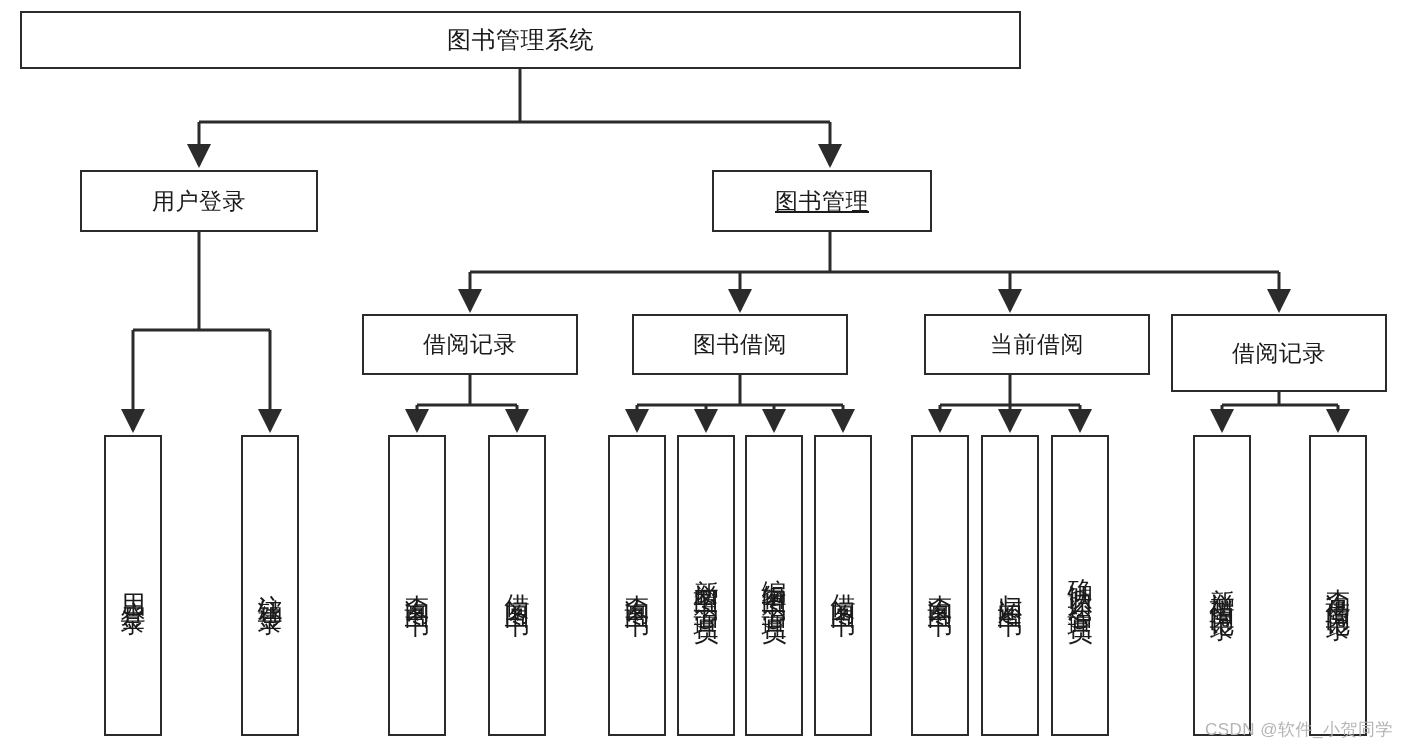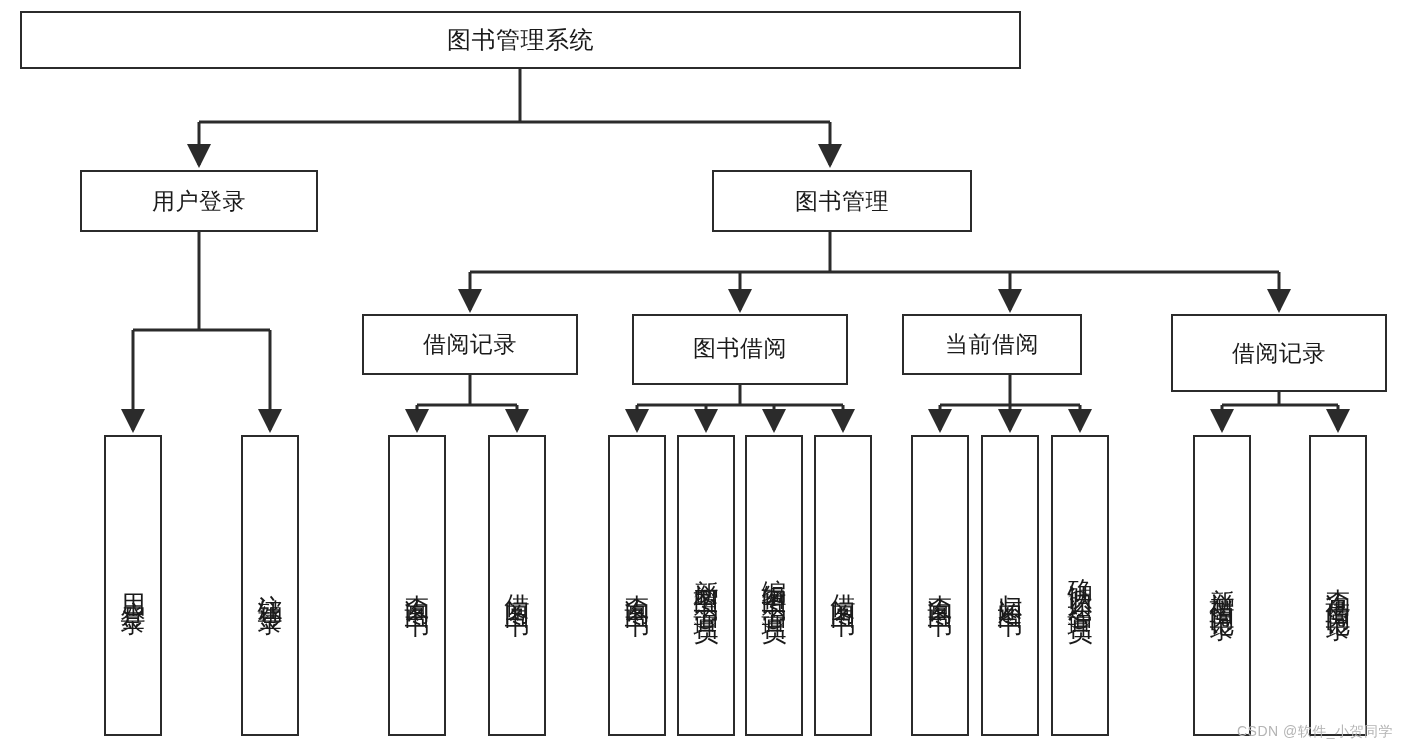--- a/index.html
+++ b/index.html
@@ -53,21 +53,21 @@
     text-orientation: upright;
     font-size: 25px;
     letter-spacing: 6px;
     line-height: 1;
   }
   .node.root .lbl { font-size: 24px; }
   #watermark {
     position: absolute;
     right: 12px;
     bottom: 6px;
-    font-size: 14px;
+    font-size: 17px;
     color: #b4b4b4;
     z-index: 5;
     white-space: nowrap;
     letter-spacing: 0.5px;
   }
 </style>
 </head>
 <body>
 
 <div id="canvas">
@@ -125,31 +125,31 @@
     </g>
   </svg>
 
   <div class="node horiz root" style="left:20px; top:11px; width:1001px; height:58px;">
     <span class="lbl">图书管理系统</span>
   </div>
 
   <div class="node horiz" style="left:80px; top:170px; width:238px; height:62px;">
     <span class="lbl">用户登录</span>
   </div>
-  <div class="node horiz" style="left:712px; top:170px; width:260px; height:62px;">
+  <div class="node horiz" style="left:712px; top:170px; width:220px; height:62px;text-decoration:underline;">
     <span class="lbl">图书管理</span>
   </div>
 
   <div class="node horiz" style="left:362px; top:314px; width:216px; height:61px;">
     <span class="lbl">借阅记录</span>
   </div>
-  <div class="node horiz" style="left:632px; top:314px; width:216px; height:71px;font-family:Liberation Serif, serif;">
+  <div class="node horiz" style="left:632px; top:314px; width:216px; height:61px;">
     <span class="lbl">图书借阅</span>
   </div>
-  <div class="node horiz" style="left:902px; top:314px; width:180px; height:61px;align-items:center;">
+  <div class="node horiz" style="left:924px; top:314px; width:226px; height:61px;align-items:center;">
     <span class="lbl">当前借阅</span>
   </div>
   <div class="node horiz" style="left:1171px; top:314px; width:216px; height:78px;">
     <span class="lbl">借阅记录</span>
   </div>
 
   <div class="node vert" style="left:104px; top:435px; width:58px; height:301px;">
     <span class="lbl">用户登录</span>
   </div>
   <div class="node vert" style="left:241px; top:435px; width:58px; height:301px;">

